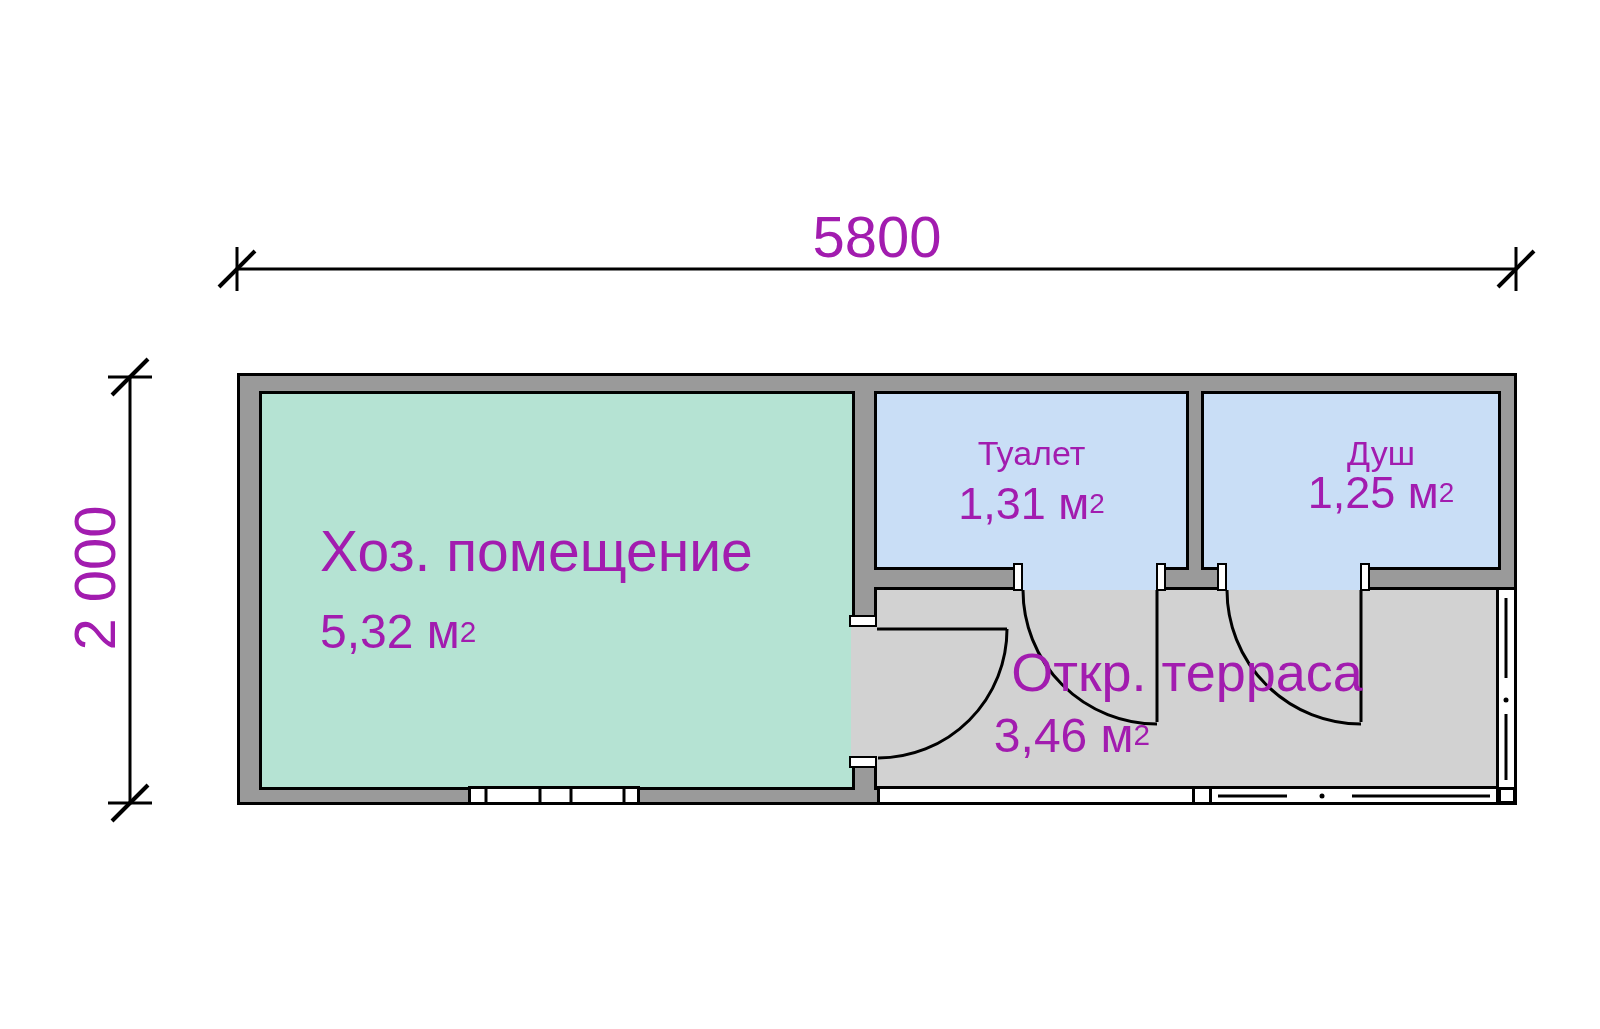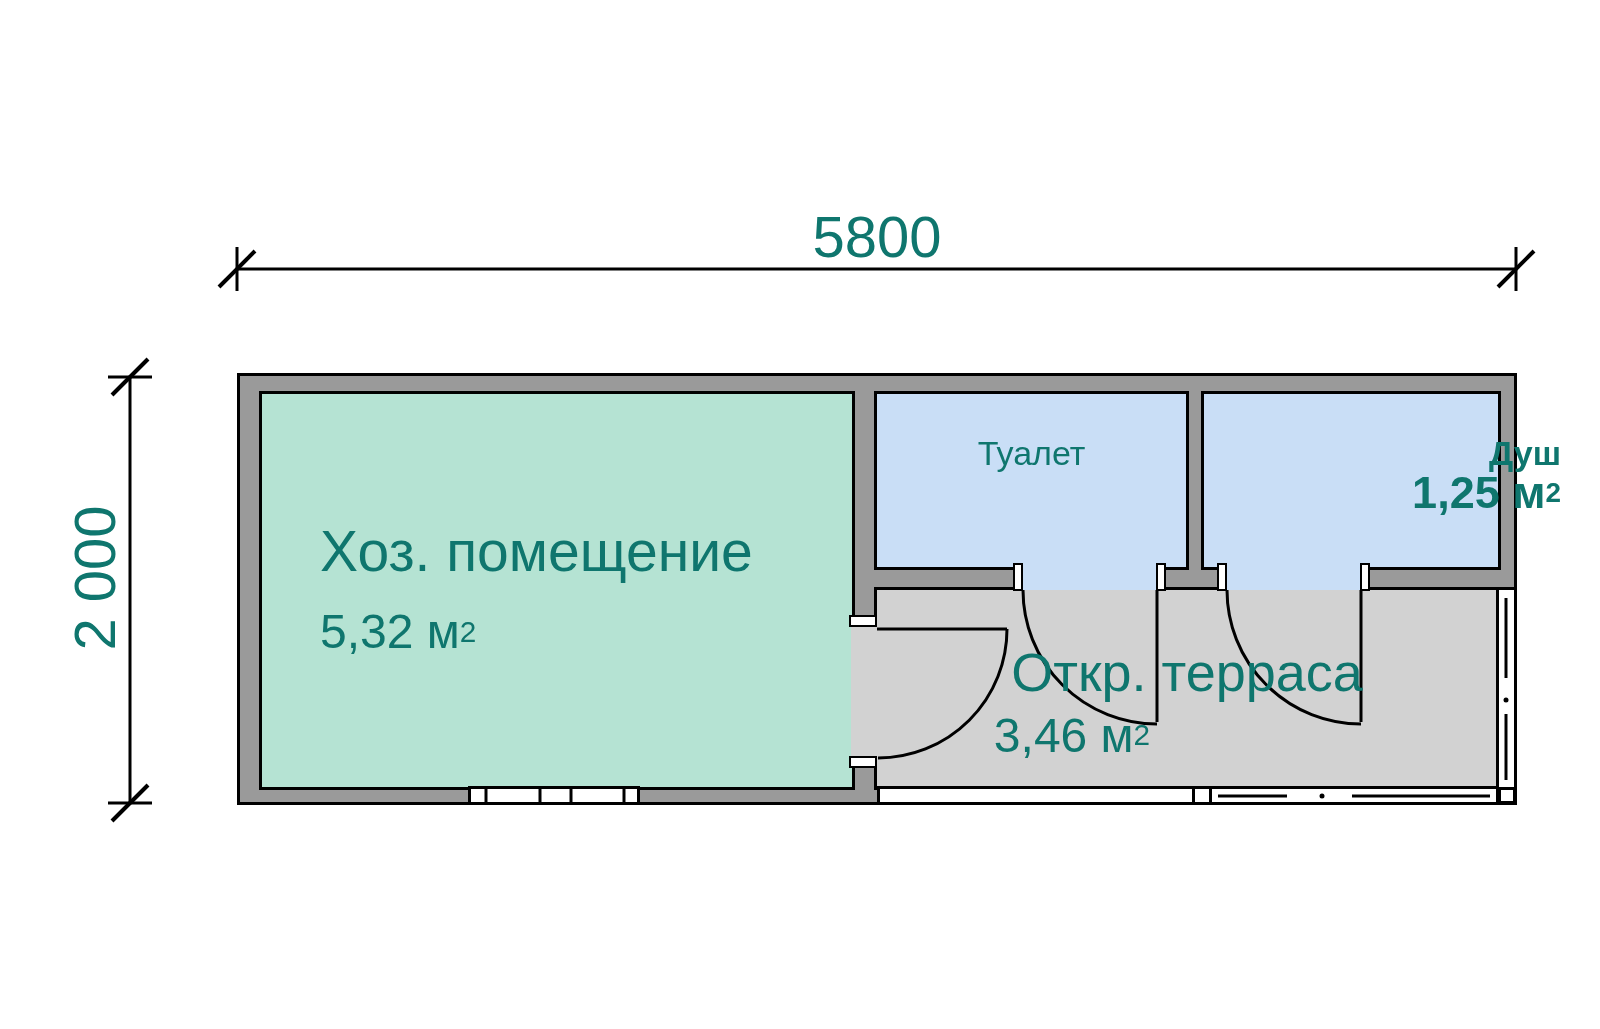--- a/index.html
+++ b/index.html
@@ -1,18 +1,18 @@
 <!DOCTYPE html>
 <html style="--utility-fill: #b5e3d3; --wet-fill: #c9def6; --terrace-fill: #d2d2d2; --wall-fill: #9a9a9a; --line: #000000;"><head>
 <meta charset="utf-8">
 <style>
   html,body{margin:0;padding:0;background:#fff;}
   .canvas{
     position:relative;width:1600px;height:1029px;background:#fff;overflow:hidden;
-    font-family:"Liberation Sans","DejaVu Sans",sans-serif;color:#0f766e;
+    font-family:"Liberation Sans","DejaVu Sans",sans-serif;color:#a21caf;
   }
   .abs{position:absolute;box-sizing:border-box;}
   
   .building{left:237px;top:373px;width:1280px;height:432px;background:var(--wall-fill,#9a9a9a);border:3px solid var(--line,#000);z-index:1;}
   .room{border:3px solid var(--line,#000);z-index:2;}
   .room-utility{left:259px;top:391px;width:596px;height:399px;background:var(--utility-fill,#b5e3d3);}
   .room-toilet{left:874px;top:391px;width:315px;height:179px;background:var(--wet-fill,#c9def6);}
   .room-shower{left:1201px;top:391px;width:300px;height:179px;background:var(--wet-fill,#c9def6);}
   .room-terrace{left:874px;top:587px;width:625px;height:203px;background:var(--terrace-fill,#d2d2d2);}
   
@@ -34,21 +34,21 @@
   
   .label{position:absolute;z-index:6;line-height:1;white-space:nowrap;}
   .room-name{font-size:34px;}
   .room-area{font-size:45px;}
   .room-area sup{font-size:0.62em;vertical-align:6px;}
   .lbl-utility{left:320px;top:523px;text-align:left;}
   .lbl-utility .room-name{font-size:57px;}
   .lbl-utility .room-area{font-size:48px;margin-top:28px;}
   .lbl-toilet{left:874px;top:436px;width:315px;text-align:center;}
   .lbl-toilet .room-area{margin-top:11px;}
-  .lbl-shower{left:1201px;top:436px;width:360px;text-align:right;font-weight:bold;}
+  .lbl-shower{left:1201px;top:436px;width:360px;text-align:center;}
   .lbl-shower .room-area{}
   .lbl-terrace-name{left:877px;top:645px;width:620px;text-align:center;font-size:54px;}
   .lbl-terrace-area{left:877px;top:712px;width:390px;text-align:center;font-size:48px;}
   .lbl-terrace-area sup{font-size:0.62em;vertical-align:7px;}
   .dim-width{left:237px;top:208px;width:1280px;text-align:center;font-size:58px;}
   .dim-height{left:95px;top:578px;transform:translate(-50%,-50%) rotate(-90deg);font-size:58px;}
 </style>
 </head>
 <body>
 
@@ -131,20 +131,21 @@
   <div class="label dim-width">5800</div>
   <div class="label dim-height">2 000</div>
 
   <div class="label lbl-utility">
     <div class="room-name">Хоз. помещение</div>
     <div class="room-area"><span>5,32 м</span><sup>2</sup></div>
   </div>
 
   <div class="label lbl-toilet">
     <div class="room-name">Туалет</div>
+    <div class="room-area"><span>1,31 м</span><sup>2</sup></div>
   </div>
 
   <div class="label lbl-shower">
     <div class="room-name">Душ</div>
     <div class="room-area"><span>1,25 м</span><sup>2</sup></div>
   </div>
 
   <div class="label lbl-terrace-name">Откр. терраса</div>
   <div class="label lbl-terrace-area"><span>3,46 м</span><sup>2</sup></div>
 

